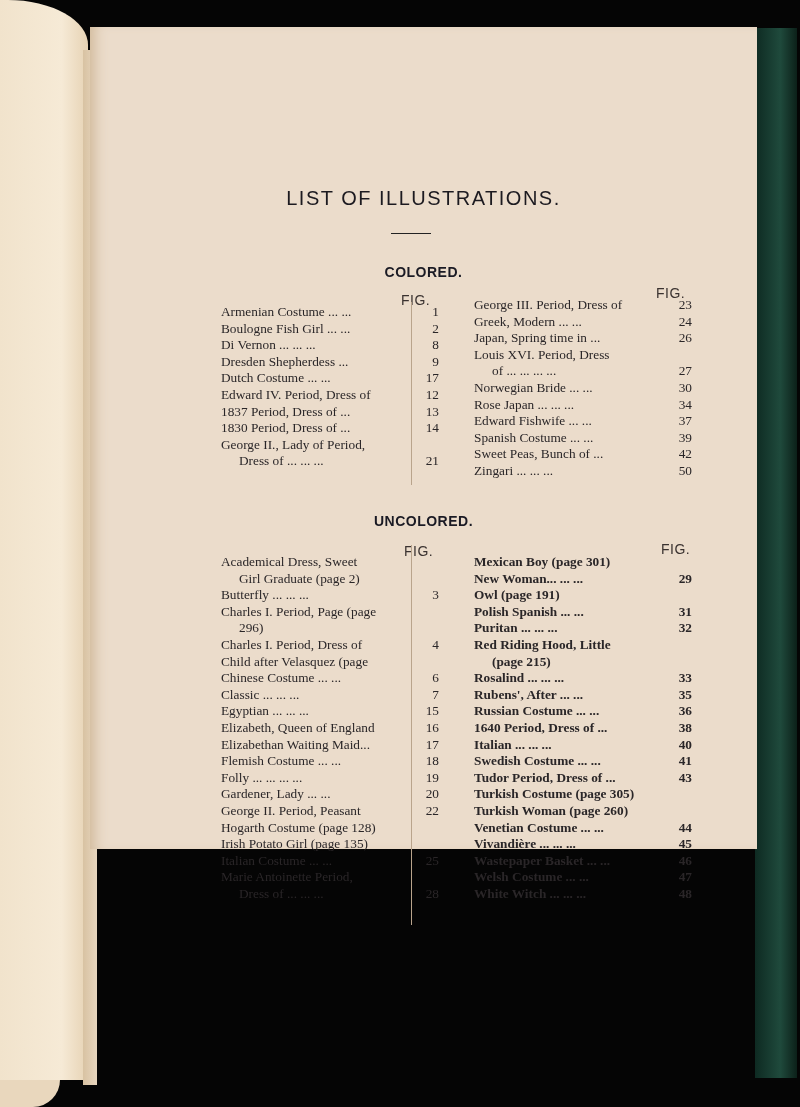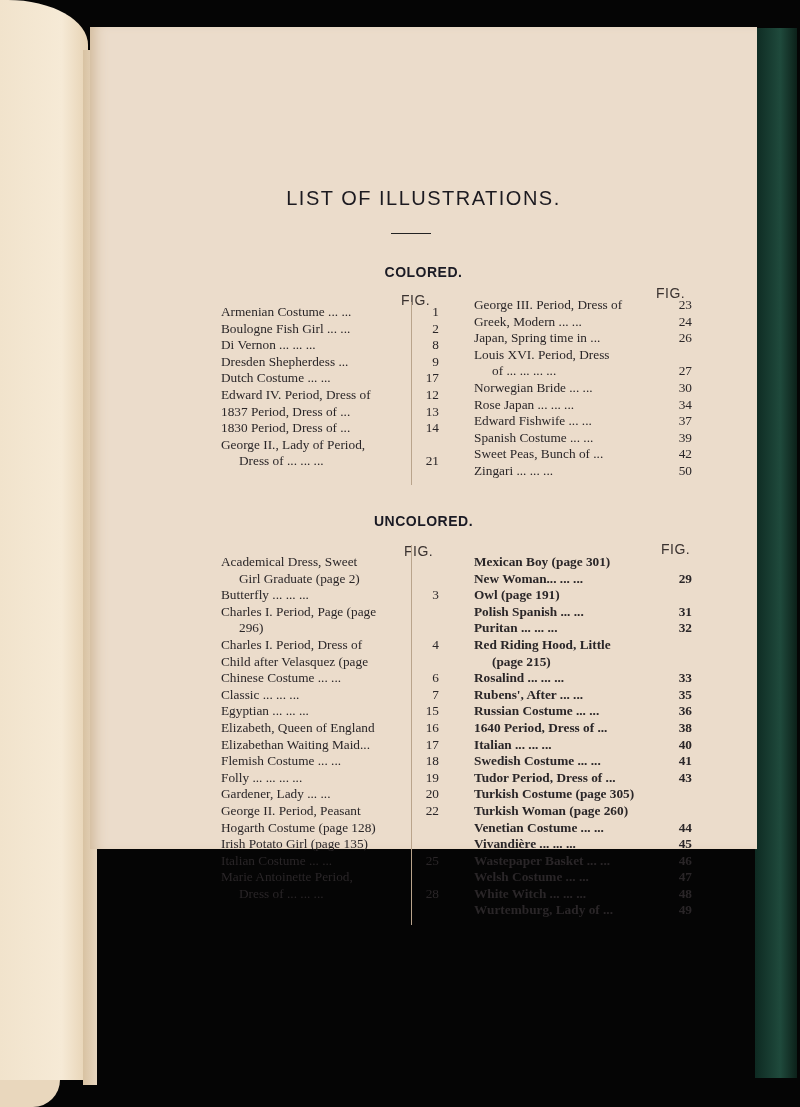--- a/index.html
+++ b/index.html
@@ -293,18 +293,14 @@
         <span class="num">46</span>
       </div>
       <div class="row">
         <span class="lbl">Welsh Costume    ...    ...</span>
         <span class="num">47</span>
       </div>
       <div class="row">
         <span class="lbl">White Witch ...    ...    ...</span>
         <span class="num">48</span>
       </div>
-      <div class="row">
-        <span class="lbl">Wurtemburg, Lady of    ...</span>
-        <span class="num">49</span>
-      </div>
     </div>
 </div>
 
 </body></html>

